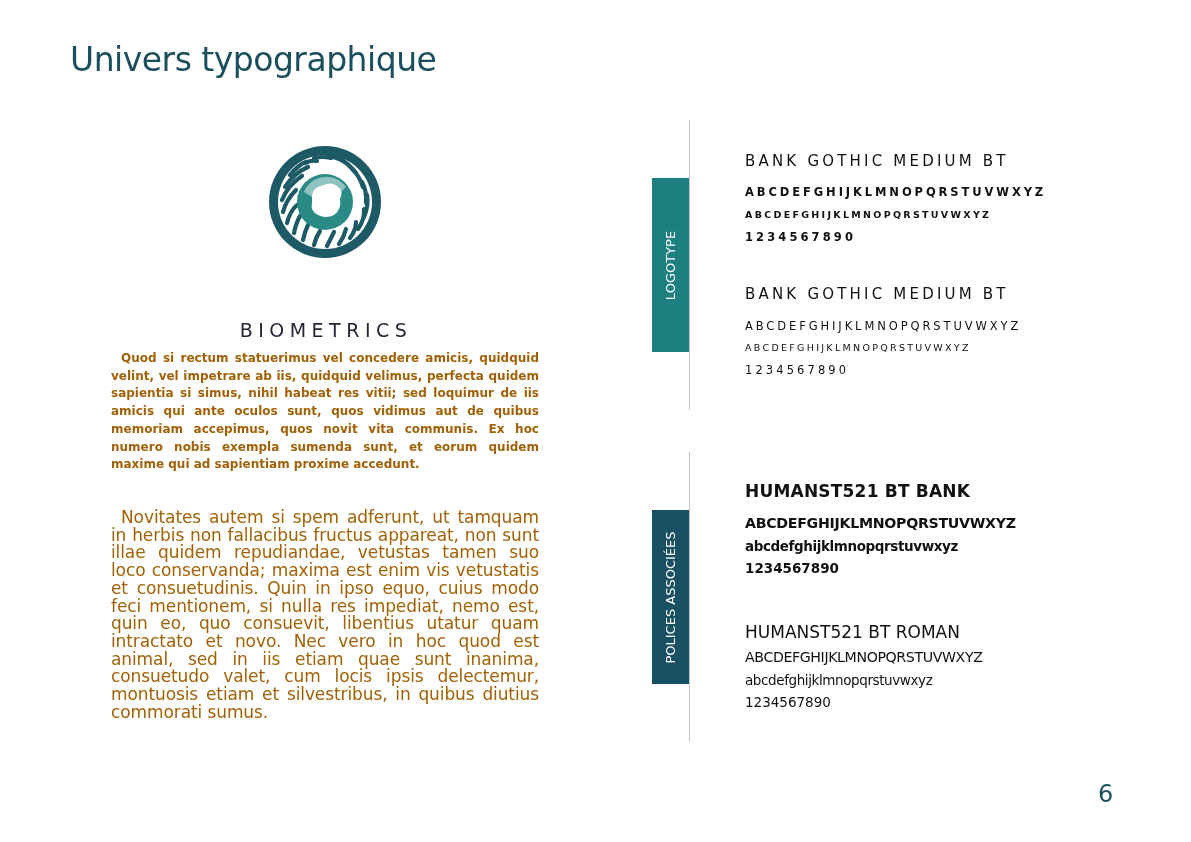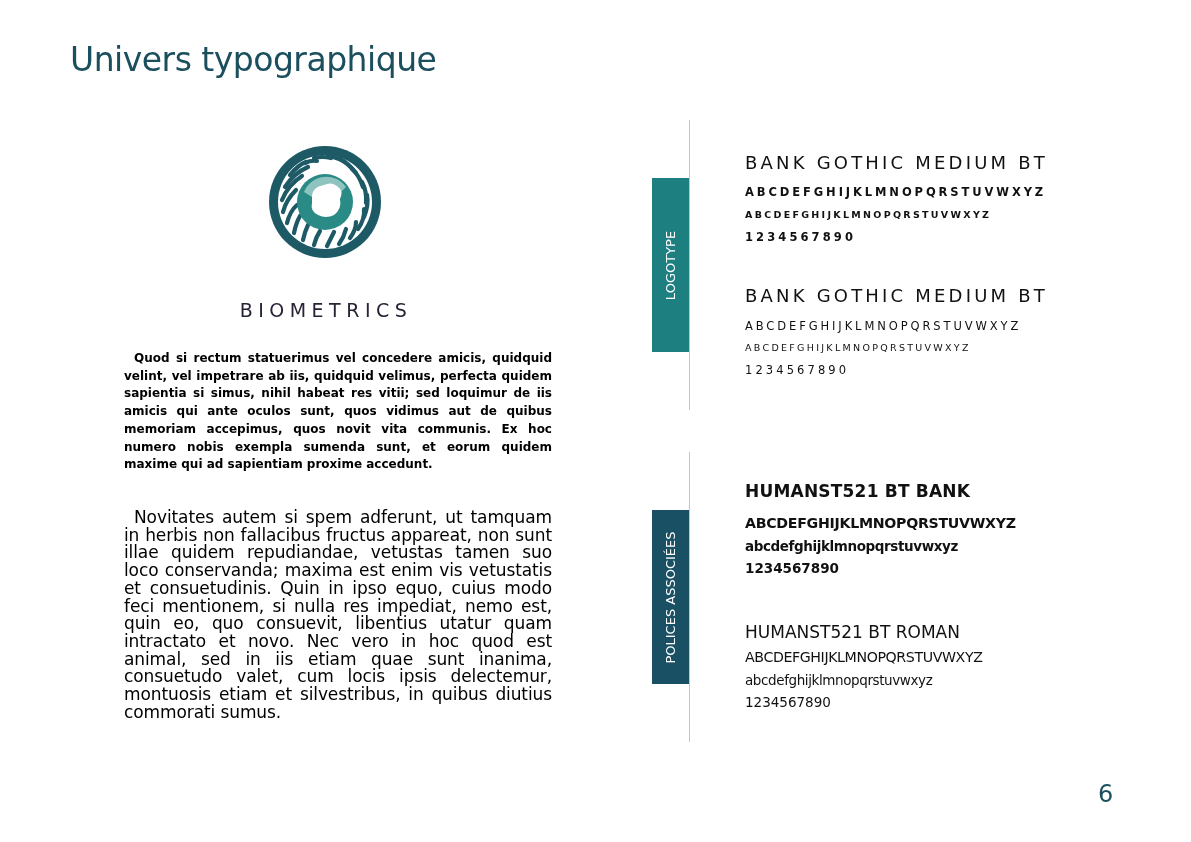--- a/index.html
+++ b/index.html
@@ -14,43 +14,43 @@
     }
     .logo-block { position:absolute; left:200px; top:143px; width:252px; height:190px; }
     .logo-mark { position:absolute; left:68px; top:2px; width:114px; height:114px; }
     .logo-word {
       position:absolute; left:0; top:128px; width:252px; text-align:center;
       font-family:"DejaVu Sans", sans-serif; font-weight:bold; font-size:39px;
       color:#1d5a66; letter-spacing:3px; line-height:40px;
     }
     .logo-word .small-caps { font-size:30px; }
     .logo-sub {
-      position:absolute; left:0; top:156px; width:252px; text-align:center;
+      position:absolute; left:0; top:176px; width:252px; text-align:center;
       font-family:"DejaVu Sans", sans-serif; font-size:19px; color:#2a2235;
       letter-spacing:5.5px; line-height:22px;
     }
     .para {
-      position:absolute; left:124px; width:428px; margin:0;
+      position:absolute; left:111px; width:428px; margin:0;
       font-family:"DejaVu Sans", sans-serif; font-size:12.2px; line-height:17.7px;
-      text-align:justify; text-indent:10px; color:#000000;
+      text-align:justify; text-indent:10px; color:#a16207;
     }
     .para.bold { top:350px; font-weight:bold; font-size:12px; }
     .para.roman { top:509px; font-size:17px; letter-spacing:-0.1px; }
     .vline { position:absolute; left:689px; width:1px; background:#c4c4c4; }
     .side-tab {
       position:absolute; left:652px; width:37px;
       display:flex; align-items:center; justify-content:center;
     }
     .side-tab span {
       transform:rotate(-90deg); white-space:nowrap; color:#ffffff;
       font-family:"DejaVu Sans", sans-serif; font-size:13px;
     }
     .section { position:absolute; left:745px; }
     .bank { font-family:"DejaVu Sans", sans-serif; color:#111; }
-    .bank .title { font-size:18px; letter-spacing:3.2px; white-space:nowrap; }
+    .bank .title { font-size:15px; letter-spacing:3.2px; white-space:nowrap; }
     .bank .upper { font-size:11.5px; letter-spacing:2.9px; font-weight:bold; white-space:nowrap; }
     .bank .small { font-size:9.5px; letter-spacing:2.3px; font-weight:bold; white-space:nowrap; }
     .bank .nums { font-size:11.5px; letter-spacing:3.1px; font-weight:bold; white-space:nowrap; }
     .bank.light .upper, .bank.light .small, .bank.light .nums { font-weight:normal; }
     .hum { font-family:"DejaVu Sans", sans-serif; color:#111; }
     .hum .title { font-size:17px; white-space:nowrap; }
     .hum .upper { font-size:14.2px; white-space:nowrap; }
     .hum .lower { font-size:13.5px; white-space:nowrap; }
     .hum .nums { font-size:13.5px; white-space:nowrap; }
     .hum.bold .title, .hum.bold .upper, .hum.bold .lower, .hum.bold .nums { font-weight:bold; }

